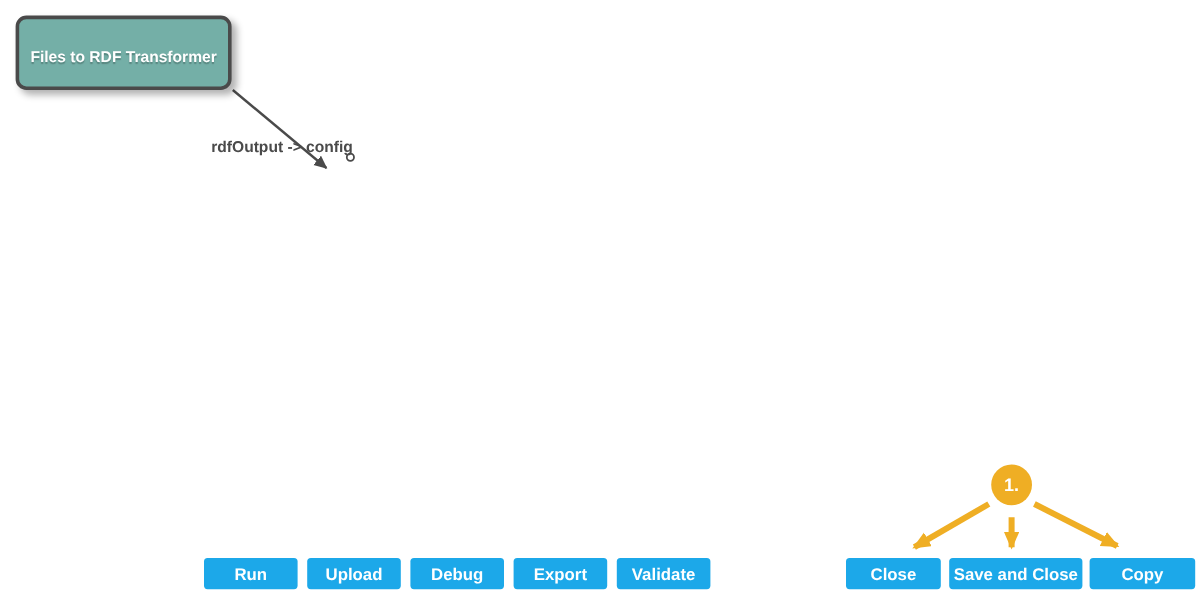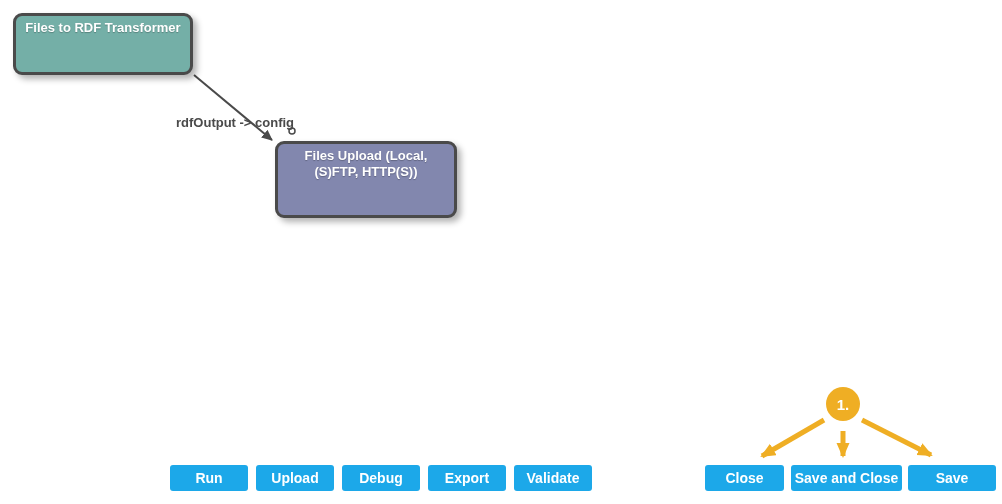--- a/index.html
+++ b/index.html
@@ -35,21 +35,21 @@
   .node {
     position: absolute;
     border: 3px solid var(--node-border, #4A4A4A);
     border-radius: 9px;
     box-sizing: border-box;
     box-shadow: 4px 4px 6px rgba(0,0,0,0.30);
     color: #ffffff;
     font-weight: bold;
     font-size: 13px;
     text-align: center;
-    padding: 4px 8px;
+    padding: 24px 8px;
     cursor: move;
     line-height: 1.25;
   }
   .node-a {
     left: 13px; top: 13px;
     width: 180px; height: 62px;
     background: var(--node-transformer, #74AFA7);
   }
   .node-b {
     left: 275px; top: 141px;
@@ -126,32 +126,29 @@
       <line x1="824" y1="420" x2="762" y2="456" class="ann-line" marker-end="url(#arrow-orange)"></line>
       <line x1="843" y1="431" x2="843" y2="456" class="ann-line" marker-end="url(#arrow-orange)"></line>
       <line x1="862" y1="420" x2="931" y2="455" class="ann-line" marker-end="url(#arrow-orange)"></line>
     </g>
   </svg>
 
   <div class="node node-a">
     <span class="node-label">Files to RDF Transformer</span>
   </div>
 
-  <div class="node node-b">
-    <span class="node-label">Files Upload (Local, (S)FTP, HTTP(S))</span>
-  </div>
 
   <div class="edge-label">rdfOutput -&gt; config</div>
 
   <div class="step-badge">1.</div>
 
   <div class="toolbar">
     <button class="btn" style="left:170px;width:78px">Run</button>
     <button class="btn" style="left:256px;width:78px">Upload</button>
     <button class="btn" style="left:342px;width:78px">Debug</button>
     <button class="btn" style="left:428px;width:78px">Export</button>
     <button class="btn" style="left:514px;width:78px">Validate</button>
     <button class="btn" style="left:705px;width:79px">Close</button>
     <button class="btn" style="left:791px;width:111px">Save and Close</button>
-    <button class="btn" style="left:908px;width:88px">Save</button>
+    <button class="btn" style="left:908px;width:88px">Copy</button>
   </div>
 
 </div>
 
 </body></html>

